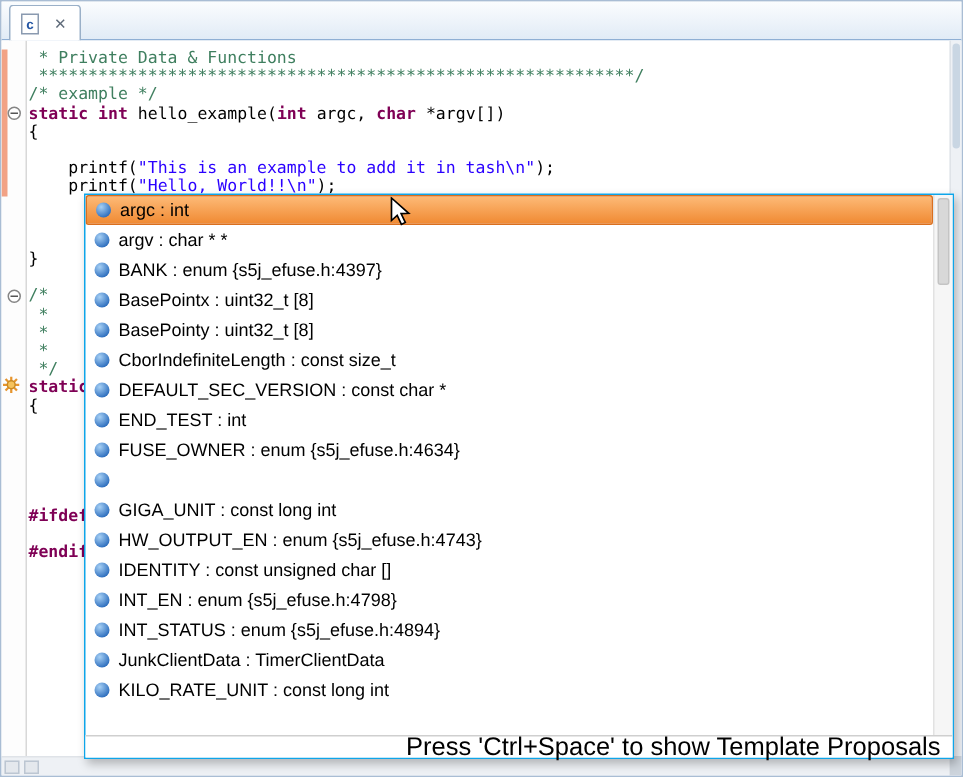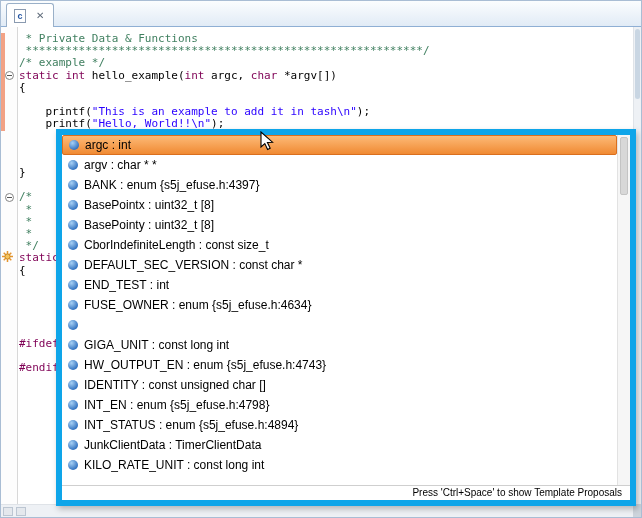--- a/index.html
+++ b/index.html
@@ -19,36 +19,36 @@
   .ruler{position:absolute;left:0;top:0;bottom:0;width:17px;background:#fdfdfd;border-right:1px solid #d8d8d8;box-sizing:border-box}
   .change-bar{position:absolute;left:0;top:6px;width:4px;height:98px;background:#f2a285}
   .fold{position:absolute;left:4px;width:9px;height:9px;border:1px solid #858585;border-radius:50%;background:#fff;box-sizing:border-box;cursor:pointer}
   .fold::after{content:"";position:absolute;left:1px;right:1px;top:3px;height:1px;background:#555}
   .fold1{top:44px}
   .fold2{top:166px}
   .warn{position:absolute;left:1px;top:224px}
   .code{position:absolute;left:18px;top:6px;font:11px/12.2px "DejaVu Sans Mono",monospace;color:#000}
   .code-line{height:12.2px;white-space:pre}
   .tok-c{color:#3f7f5f}
-  .tok-k{color:#7f0055;font-weight:normal}
+  .tok-k{color:#7f0055;font-weight:bold}
   .tok-s{color:#2a00ff}
   .tok-p{color:#000}
   .vscroll{position:absolute;right:0;top:0;bottom:0;width:8px;background:#eef1f5;border-left:1px solid #dfe3e8;box-sizing:border-box}
   .vthumb{position:absolute;left:1px;right:1px;top:2px;height:70px;background:#c9d6e3;border-radius:3px}
 
   
-  .popup{position:absolute;left:55px;top:128px;width:580px;height:377px;background:#fff;border:6px solid #0ea5e9;box-sizing:border-box;z-index:5;box-shadow:2px 3px 6px rgba(0,0,0,.25)}
+  .popup{position:absolute;left:55px;top:128px;width:580px;height:377px;background:#fff;border:1px solid #0ea5e9;box-sizing:border-box;z-index:5;box-shadow:2px 3px 6px rgba(0,0,0,.25)}
   .ca-list{position:absolute;left:0;top:0;right:13px;height:360px;overflow:hidden}
   .ca-item{display:flex;align-items:center;height:20px;padding:0 4px 0 6px;box-sizing:border-box;cursor:pointer}
   .ca-item.selected{background:linear-gradient(#fdba77,#f08a33);border:1px solid #da6f1e;border-radius:2px}
   .var-icon{width:10px;height:10px;border-radius:50%;background:radial-gradient(circle at 35% 30%,#a6d0f5,#2f6fbe 75%);margin-right:6px;flex:0 0 auto}
   .ca-label{font-size:12px;color:#000;white-space:nowrap}
   .ca-scroll{position:absolute;right:0;top:0;width:13px;height:360px;background:#f6f6f6;border-left:1px solid #e2e2e2;box-sizing:border-box}
   .ca-thumb{position:absolute;left:2px;right:2px;top:2px;height:58px;background:#d8d8d8;border:1px solid #c4c4c4;border-radius:2px;box-sizing:border-box}
-  .ca-status{position:absolute;left:0;right:0;bottom:0;height:15px;line-height:14px;border-top:1px solid #cfcfcf;background:#fff;font-size:10px;color:#000;text-align:right;padding-right:8px;box-sizing:border-box}
+  .ca-status{position:absolute;left:0;right:0;bottom:0;height:15px;line-height:14px;border-top:1px solid #cfcfcf;background:#fff;font-size:17px;color:#000;text-align:right;padding-right:8px;box-sizing:border-box}
 
   
   .hscroll{position:absolute;left:0;right:8px;bottom:0;height:13px;background:#eef1f5;border-top:1px solid #dfe3e8;box-sizing:border-box;display:flex;align-items:center;gap:3px;padding-left:2px}
   .hbtn{width:10px;height:9px;background:#e4e8ed;border:1px solid #bcc6d2;box-sizing:border-box;cursor:pointer}
   .corner{position:absolute;right:0;bottom:0;width:8px;height:13px;background:#cdd4dc}
 
   .cursor{position:absolute;left:259px;top:130px;z-index:10}
 </style>
 </head>
 <body>

